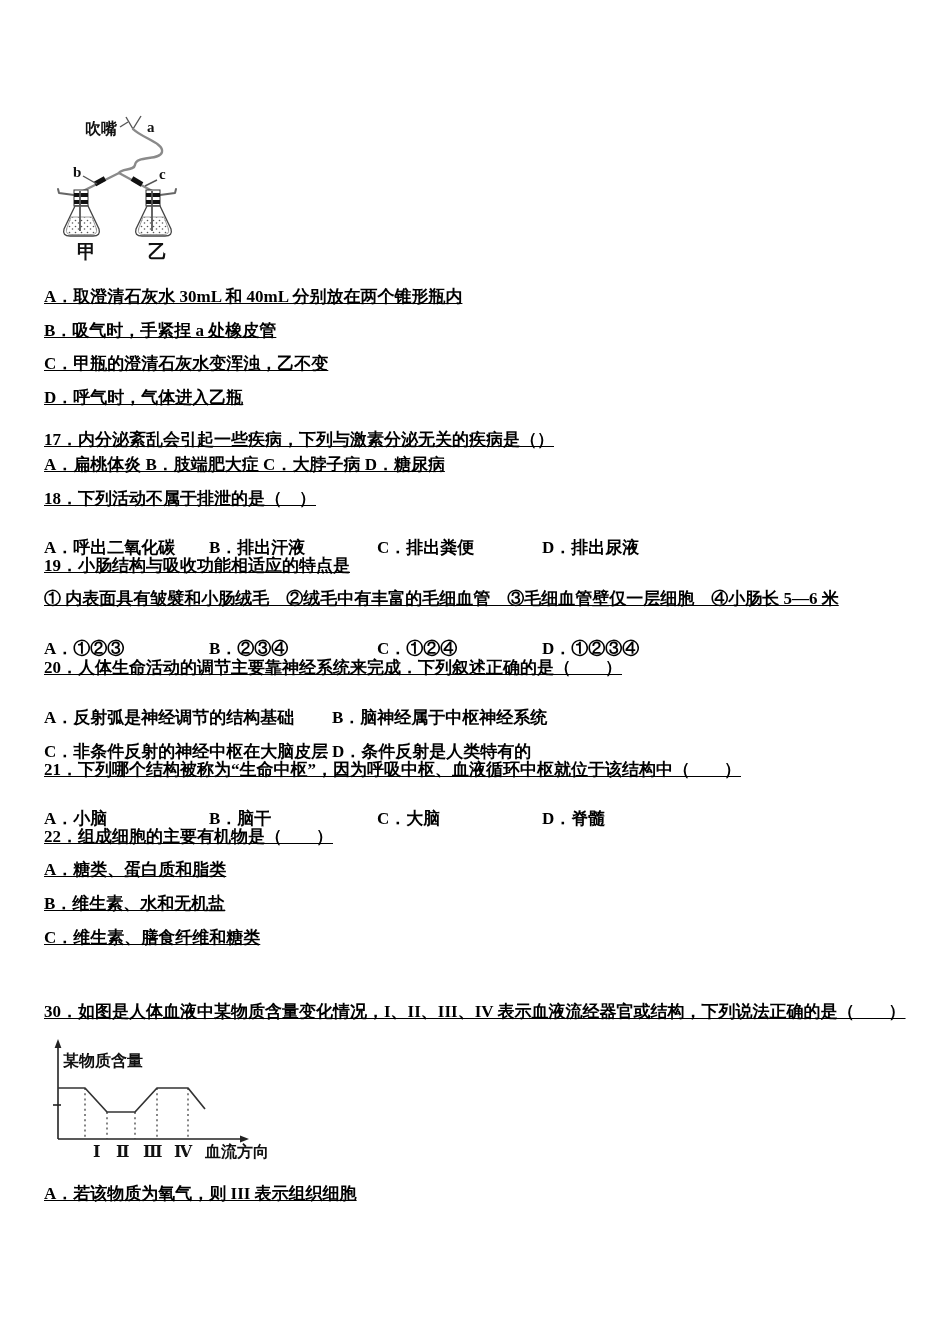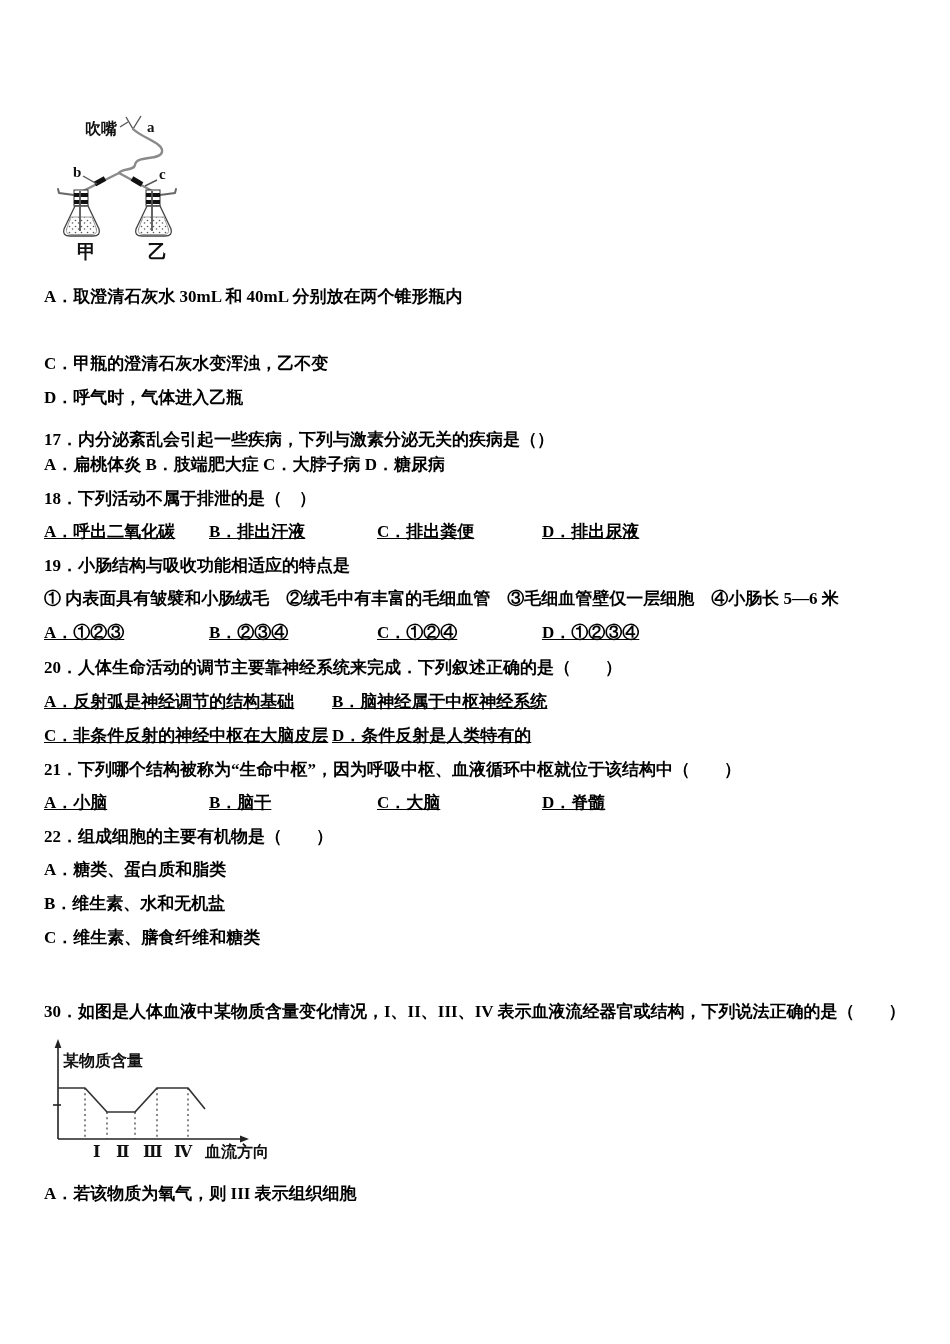--- a/index.html
+++ b/index.html
@@ -2,22 +2,22 @@
 <html><head>
 <meta charset="utf-8">
 <style>
   html,body{margin:0;padding:0;background:#e8e8e8;}
   .page{
     position:relative;width:950px;height:1344px;margin:0 auto;
     background:#ffffff;color:#000;
     font-family:"Liberation Serif","DejaVu Serif",serif;
     font-weight:bold;overflow:hidden;
   }
-  .line{position:absolute;left:44px;width:880px;font-size:17px;line-height:21px;white-space:nowrap;}
-  .col{position:absolute;top:0;white-space:nowrap;text-decoration:underline;}
+  .line{position:absolute;left:44px;width:880px;font-size:17px;line-height:21px;white-space:nowrap;text-decoration:underline;}
+  .col{position:absolute;top:16px;white-space:nowrap;}
   .c0{left:0;}
   .c1{left:165px;}
   .c2{left:333px;}
   .c3{left:498px;}
   .b1{left:288px;}
 
   
   .apparatus{position:absolute;left:50px;top:105px;}
   .tube{stroke:#8a8a8a;stroke-width:2.4;fill:none;stroke-linecap:round;}
   .thin{stroke:#555;stroke-width:1.4;fill:none;}
@@ -85,20 +85,21 @@
     <rect x="96" y="85" width="14" height="16" class="stopper-body"></rect>
     <rect x="96" y="88" width="14" height="4" class="stopper-band"></rect>
     <rect x="96" y="95" width="14" height="4" class="stopper-band"></rect>
     <path class="glass" d="M97,101 L86,124 Q84,131 92,131 L115,131 Q123,131 121,124 L110,101 Z"></path>
     <path class="liquid" d="M93,112 L88.5,124 Q87.5,129.5 93,129.5 L114,129.5 Q119.5,129.5 118.5,124 L114,112 Z"></path>
     <path class="inner-tube" d="M102,86 L102,126"></path>
     <text x="98" y="153" class="flask-label">乙</text>
   </svg>
 
   <div class="line" style="top:286px">A．取澄清石灰水 30mL 和 40mL 分别放在两个锥形瓶内</div>
+  <div class="line" style="top:320px">B．吸气时，手紧捏 a 处橡皮管</div>
   <div class="line" style="top:387px">D．呼气时，气体进入乙瓶</div>
   <div class="line" style="top:353px">C．甲瓶的澄清石灰水变浑浊，乙不变</div>
 
   <div class="line" style="top:429px">17．内分泌紊乱会引起一些疾病，下列与激素分泌无关的疾病是（）</div>
   <div class="line" style="top:454px">A．扁桃体炎 B．肢端肥大症 C．大脖子病 D．糖尿病</div>
 
   <div class="line" style="top:488px">18．下列活动不属于排泄的是（　）</div>
   <div class="line" style="top:521px">
     <span class="col c0">A．呼出二氧化碳</span>
     <span class="col c1">B．排出汗液</span>

